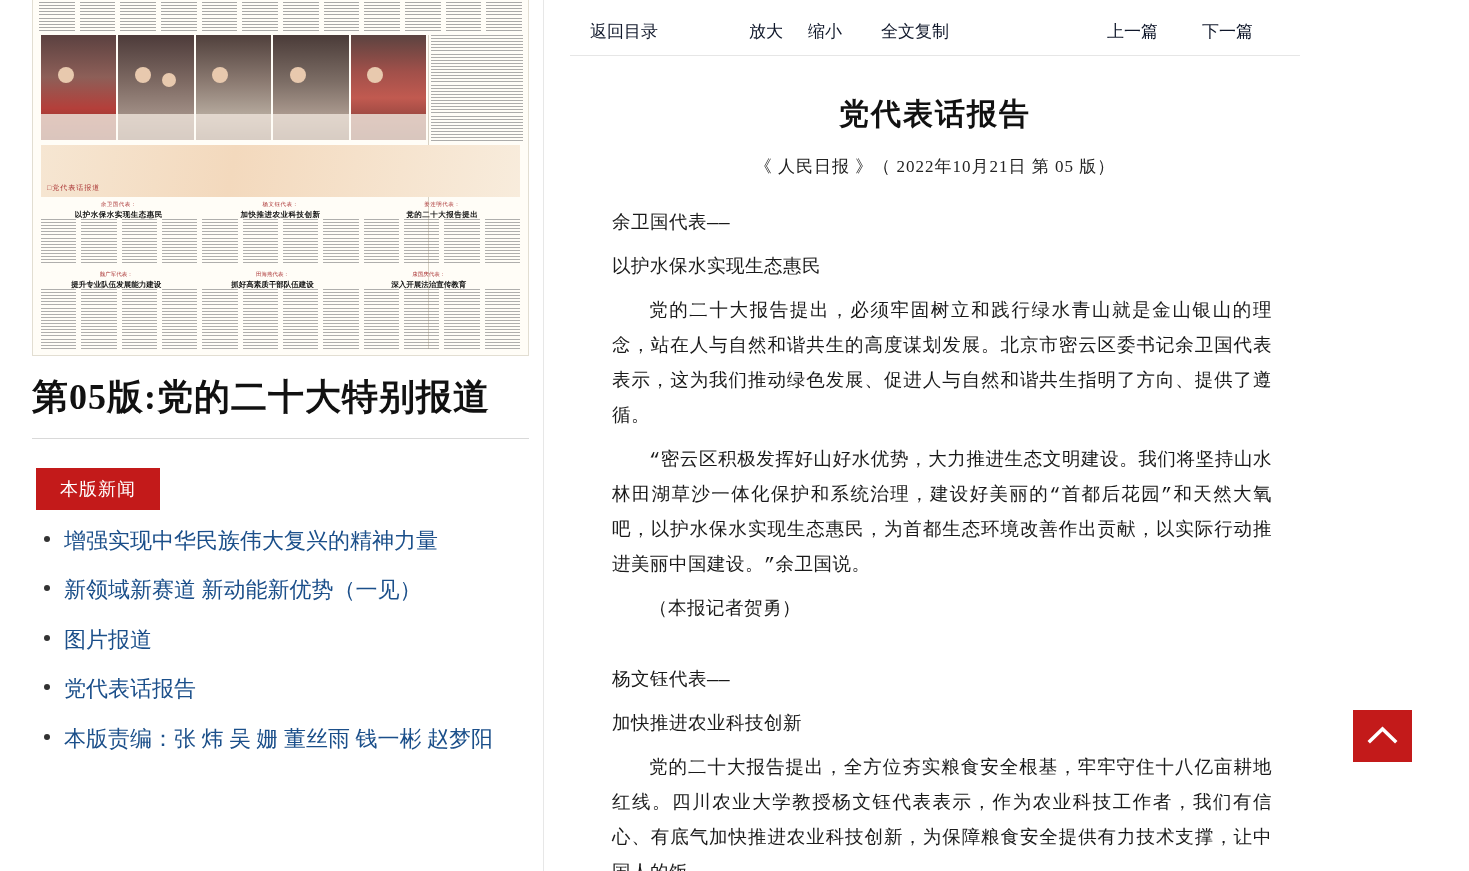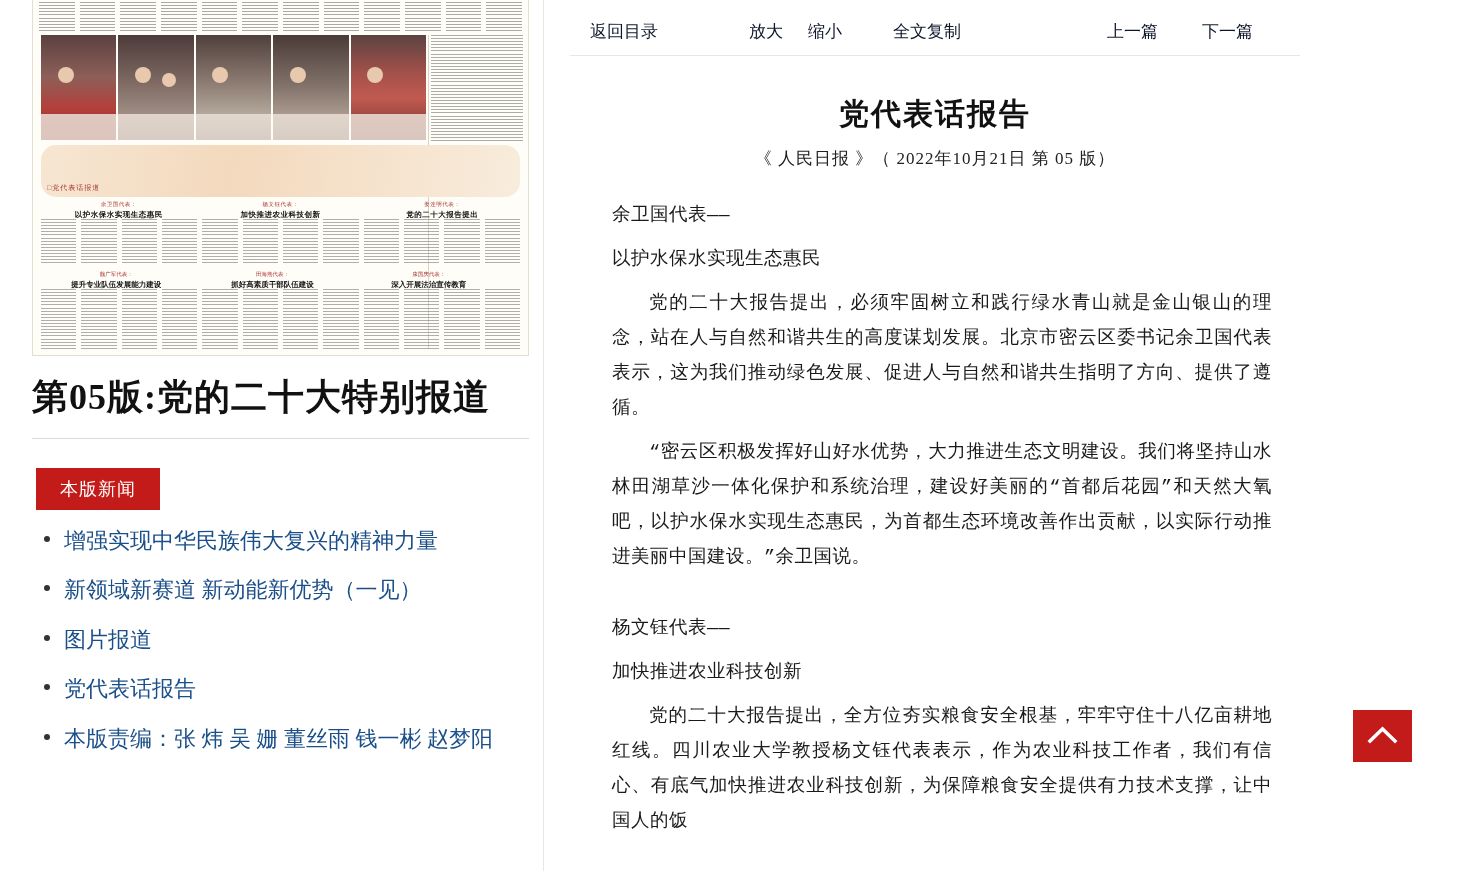--- a/index.html
+++ b/index.html
@@ -118,21 +118,20 @@
         rgba(255,255,255,0) 1px, rgba(255,255,255,0) 3.1px);
     opacity: .72;
   }
   .np-banner {
     position: absolute;
     left: 8px;
     top: 150px;
     right: 8px;
     height: 52px;
     background: linear-gradient(100deg, #f6e6d2 0%, #f3d9bd 40%, #f8ecdc 100%);
-    border-radius: 15px;
   }
   .np-banner .tag {
     position: absolute;
     left: 6px;
     bottom: 4px;
     font-size: 7px;
     color: #a33;
     letter-spacing: 1px;
   }
   .np-headrow {
@@ -304,35 +303,35 @@
     top: 20px;
     font-size: 17px;
     color: #0f172a;
     font-family: "Liberation Serif", "DejaVu Serif", serif;
     cursor: pointer;
     white-space: nowrap;
   }
   .tb-back  { left: 20px; }
   .tb-zin   { left: 179px; }
   .tb-zout  { left: 238px; }
-  .tb-copy  { left: 323px; }
+  .tb-copy  { left: 311px; }
   .tb-prev  { left: 537px; }
   .tb-next  { left: 632px; }
 
   .art-title {
     margin: 38px 0 0 0;
     text-align: center;
     font-size: 30px;
     font-weight: bold;
     color: #111;
     letter-spacing: 2px;
     font-family: "Liberation Serif", "DejaVu Serif", serif;
   }
   .art-meta {
-    margin-top: 12px;
+    margin-top: 20px;
     text-align: center;
     font-size: 17px;
     color: #222;
     font-family: "Liberation Serif", "DejaVu Serif", serif;
     letter-spacing: 1px;
   }
   .art-body {
     margin: 28px 0 0 0;
     padding: 0 28px 0 42px;
     font-size: 18.5px;
@@ -503,20 +502,21 @@
     </div>
 
     <h1 class="art-title">党代表话报告</h1>
     <div class="art-meta">《 人民日报 》（ 2022年10月21日    第  05  版）</div>
 
     <div class="art-body">
       <p>余卫国代表——</p>
       <p>以护水保水实现生态惠民</p>
       <p class="indent">党的二十大报告提出，必须牢固树立和践行绿水青山就是金山银山的理念，站在人与自然和谐共生的高度谋划发展。北京市密云区委书记余卫国代表表示，这为我们推动绿色发展、促进人与自然和谐共生指明了方向、提供了遵循。</p>
       <p class="indent">“密云区积极发挥好山好水优势，大力推进生态文明建设。我们将坚持山水林田湖草沙一体化保护和系统治理，建设好美丽的“首都后花园”和天然大氧吧，以护水保水实现生态惠民，为首都生态环境改善作出贡献，以实际行动推进美丽中国建设。”余卫国说。</p>
+      <p class="indent">（本报记者贺勇）</p>
       <p class="gap">杨文钰代表——</p>
       <p>加快推进农业科技创新</p>
       <p class="indent">党的二十大报告提出，全方位夯实粮食安全根基，牢牢守住十八亿亩耕地红线。四川农业大学教授杨文钰代表表示，作为农业科技工作者，我们有信心、有底气加快推进农业科技创新，为保障粮食安全提供有力技术支撑，让中国人的饭</p>
     </div>
   </div>
 
   <div class="to-top">
     <svg width="59" height="52" viewBox="0 0 59 52">
       <polyline points="17,31 29.5,19 42,31" fill="none" stroke="#ffffff" stroke-width="3.5" stroke-linecap="square"></polyline>
     </svg>

